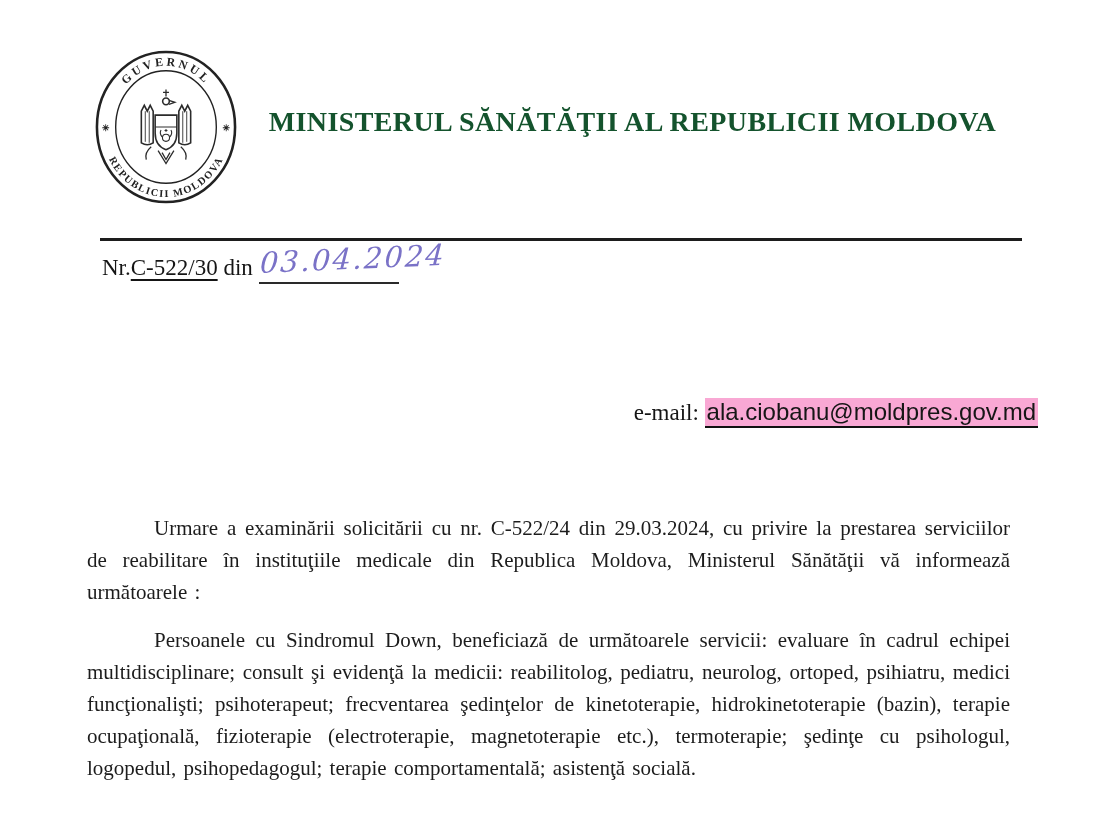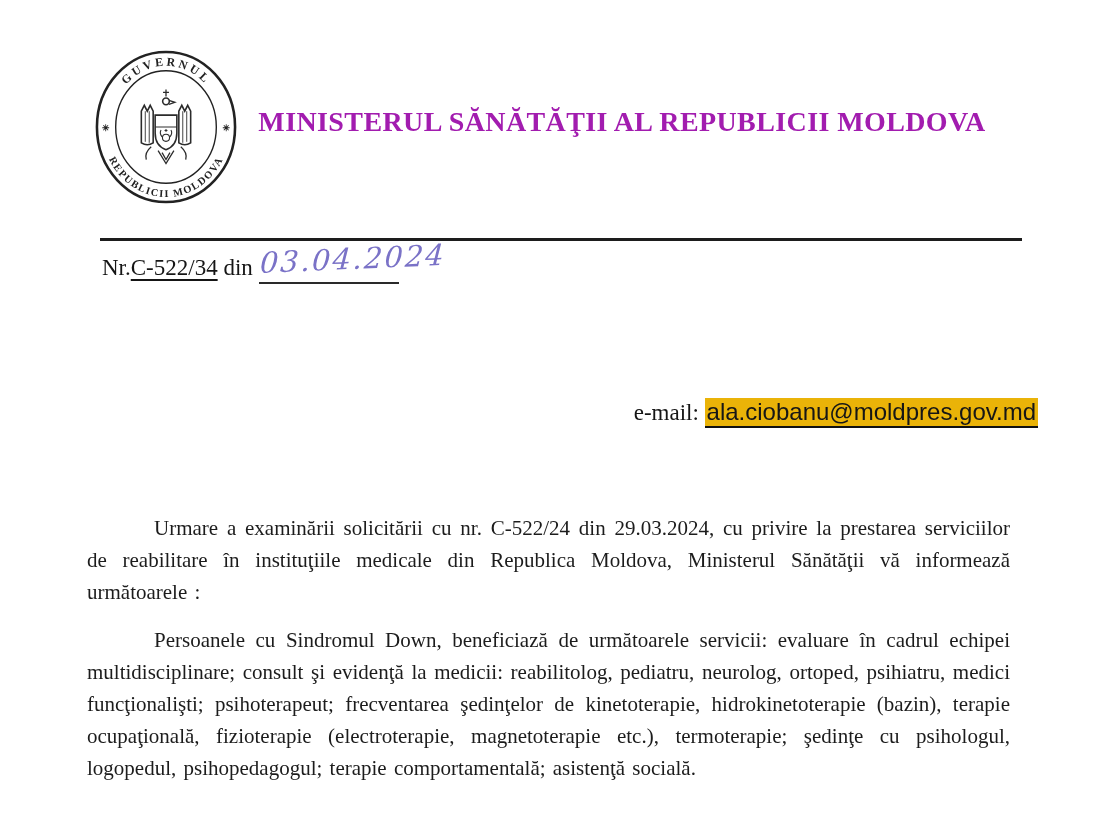--- a/index.html
+++ b/index.html
@@ -12,21 +12,21 @@
   .page{position:absolute;inset:0;}
 
   
   .seal{position:absolute;left:92px;top:46px;width:148px;height:162px;}
   .seal svg{width:100%;height:100%;}
   .seal text{font-family:"Liberation Serif",serif;font-weight:bold;fill:#222;}
 
   
   .title{
     position:absolute;left:248px;top:106px;width:748px;margin:0;
-    text-align:center;font-size:28px;font-weight:bold;color:#a21caf;
+    text-align:right;font-size:28px;font-weight:bold;color:#14532d;
     letter-spacing:0.4px;white-space:nowrap;
   }
 
   
   .rule{position:absolute;left:100px;top:238px;width:922px;height:3px;background:#1d1d1d;}
 
   
   .ref-line{position:absolute;left:102px;top:248px;font-size:23px;color:#151515;}
   .ref-num{text-decoration:underline;text-underline-offset:4px;}
   .date-slot{
@@ -40,21 +40,21 @@
     transform:rotate(-2.5deg) skewX(-6deg);transform-origin:left bottom;
     position:relative;top:-2px;
   }
 
   
   .recipient{position:absolute;right:66px;top:396px;text-align:right;}
   .recipient-name{font-size:23px;font-weight:bold;color:#111;line-height:29px;}
   .recipient-email{font-size:23px;color:#151515;line-height:31px;}
   .email-link{
     font-family:"Liberation Sans",sans-serif;font-size:24px;color:#161616;
-    background:#eab308;
+    background:#f9a8d4;
     border-bottom:2px solid #111;padding:0 2px 1px 2px;
   }
 
   
   .body-text{position:absolute;left:87px;top:512px;width:935px;}
   .body-text p{
     margin:0 12px 16px 0;font-size:21px;line-height:32px;color:#1c1c1c;
     text-align:justify;text-indent:67px;word-spacing:2px;
   }
 </style>
@@ -102,21 +102,21 @@
 
         <path d="M67 104 l8 13 8 -13 M71 106 l4 7 4 -7" stroke-width="1.3"></path>
       </g>
     </svg>
   </div>
 
   <h1 class="title">MINISTERUL SĂNĂTĂŢII AL REPUBLICII MOLDOVA</h1>
 
   <div class="rule"></div>
 
-  <div class="ref-line"><span>Nr.</span><span class="ref-num">C-522/34</span><span> din</span><span class="date-slot"><span class="handwriting">03.04.2024</span></span></div>
+  <div class="ref-line"><span>Nr.</span><span class="ref-num">C-522/30</span><span> din</span><span class="date-slot"><span class="handwriting">03.04.2024</span></span></div>
 
   <div class="recipient">
     <div class="recipient-email"><span>e-mail: </span><span class="email-link">ala.ciobanu@moldpres.gov.md</span></div>
   </div>
 
   <div class="body-text">
     <p>Urmare a examinării solicitării cu nr. C-522/24 din 29.03.2024, cu privire la prestarea serviciilor de reabilitare în instituţiile medicale din Republica Moldova, Ministerul Sănătăţii vă informează următoarele :</p>
     <p>Persoanele cu Sindromul Down, beneficiază de următoarele servicii: evaluare în cadrul echipei multidisciplinare; consult şi evidenţă la medicii: reabilitolog, pediatru, neurolog, ortoped, psihiatru, medici funcţionalişti; psihoterapeut; frecventarea şedinţelor de kinetoterapie, hidrokinetoterapie (bazin), terapie ocupaţională, fizioterapie (electroterapie, magnetoterapie etc.), termoterapie; şedinţe cu psihologul, logopedul, psihopedagogul; terapie comportamentală; asistenţă socială.</p>
   </div>
 

